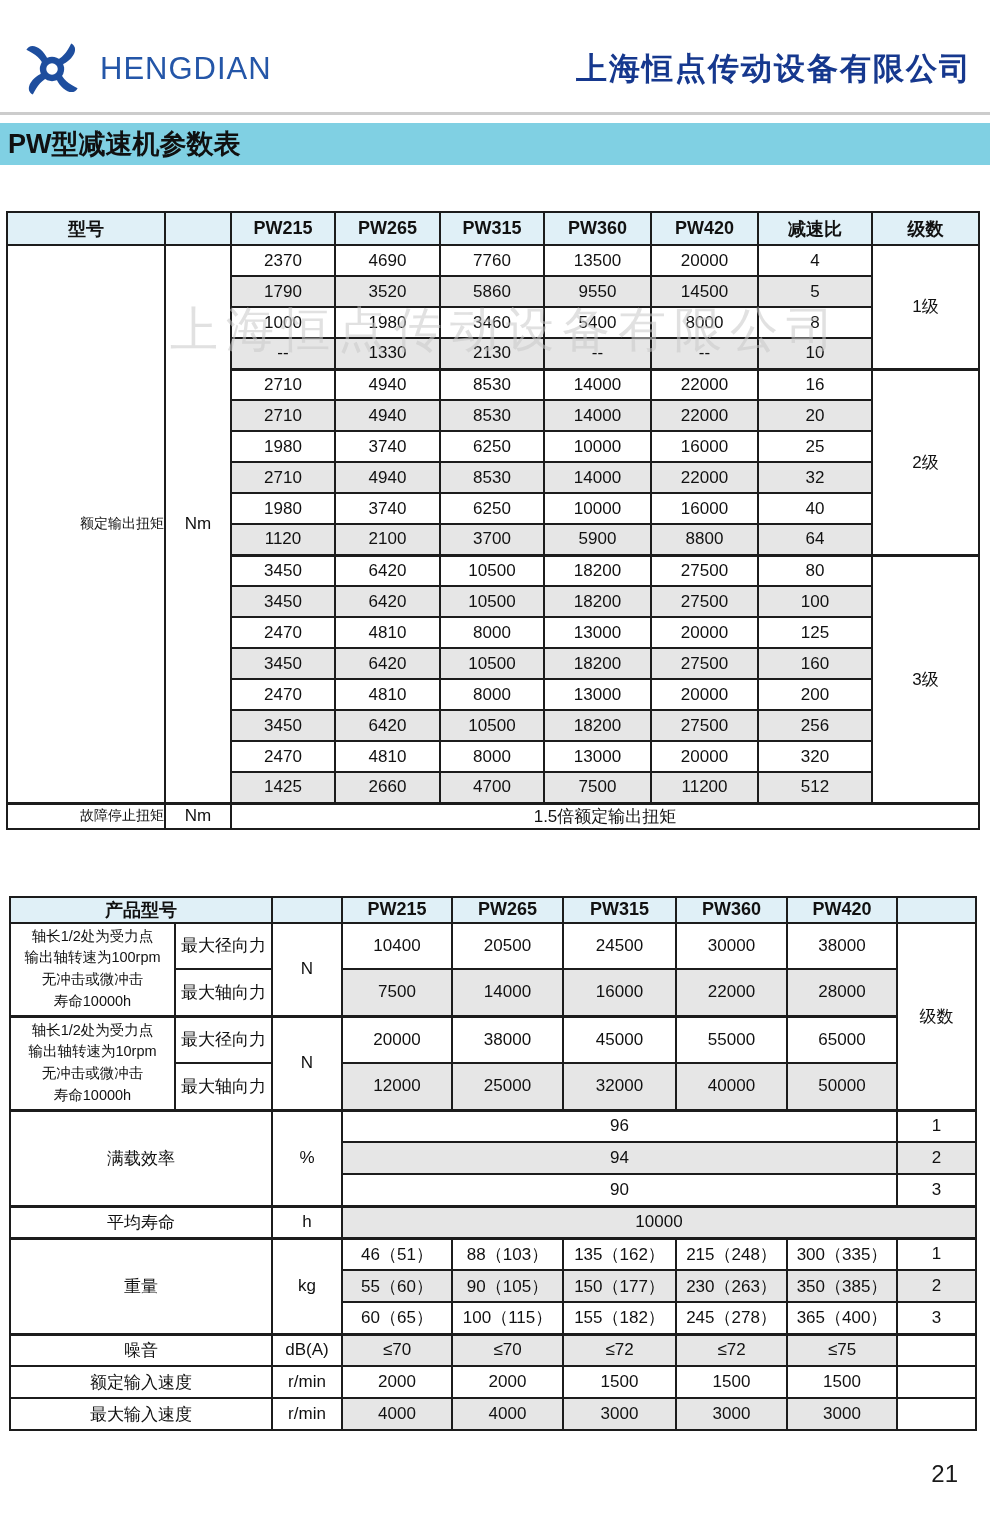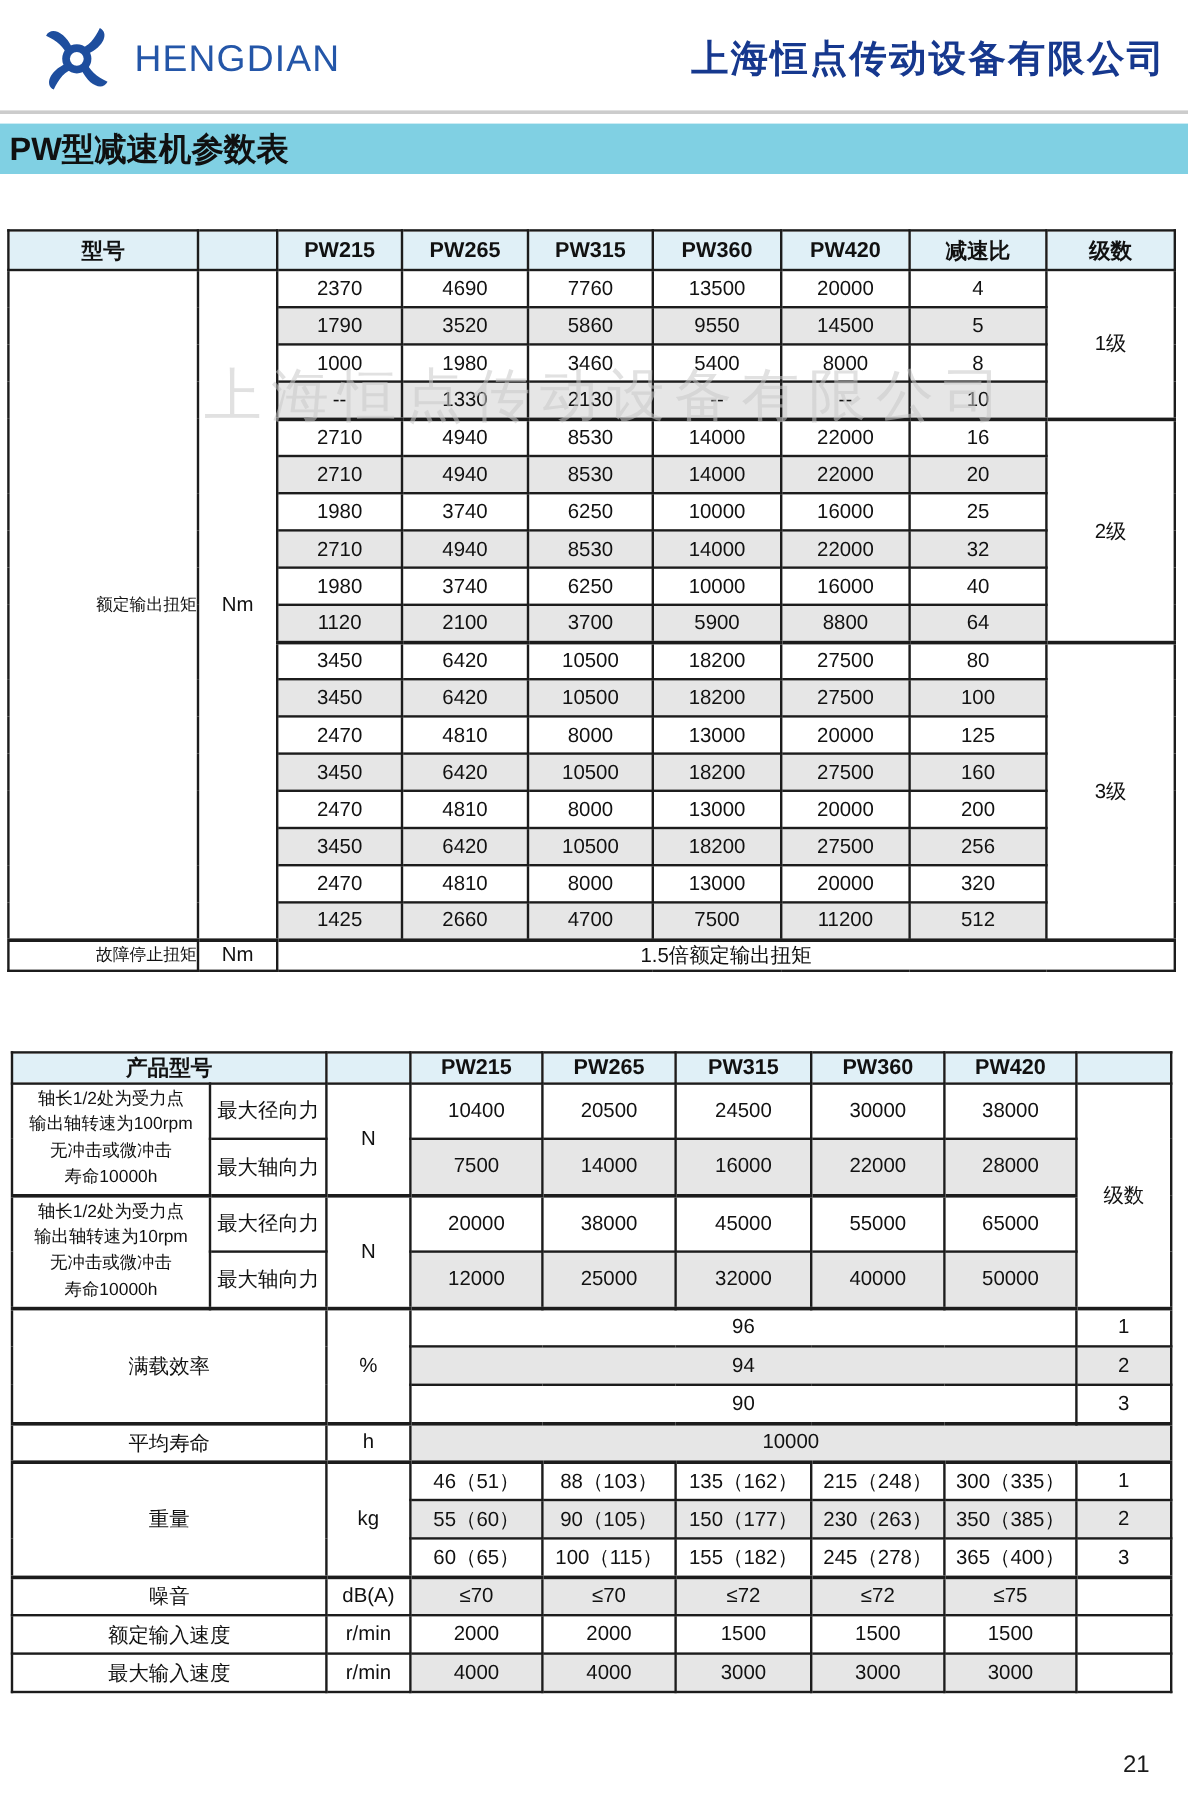--- a/index.html
+++ b/index.html
@@ -11,21 +11,22 @@
     overflow: hidden;
     font-family: "Liberation Sans", "DejaVu Sans", sans-serif;
     color: #111;
   }
   
   .topbar {
     height: 92px;
     display: flex;
     align-items: center;
     justify-content: space-between;
-    padding: 6px 14px 0 32px;
+    padding: 6px 14px 0 20px;
+    margin-top: 20px;
   }
   .brand { display: flex; align-items: center; gap: 16px; }
   .logo-svg { width: 64px; height: 64px; display: block; }
   .brand-name {
     font-size: 31px;
     letter-spacing: 1px;
     color: #2456a8;
     font-weight: 500;
   }
   .company {
@@ -90,21 +91,21 @@
     opacity: 0.55;
     white-space: nowrap;
     pointer-events: none;
     z-index: 5;
   }
   
   .pageno {
     position: absolute;
     right: 32px;
     top: 1460px;
-    font-size: 20px;
+    font-size: 24px;
     color: #1a1a1a;
   }
 </style>
 </head>
 <body>
 
 <div class="topbar">
   <div class="brand">
     <svg class="logo-svg" viewBox="0 0 100 100" aria-hidden="true">
       <g fill="#1e4e9e">

